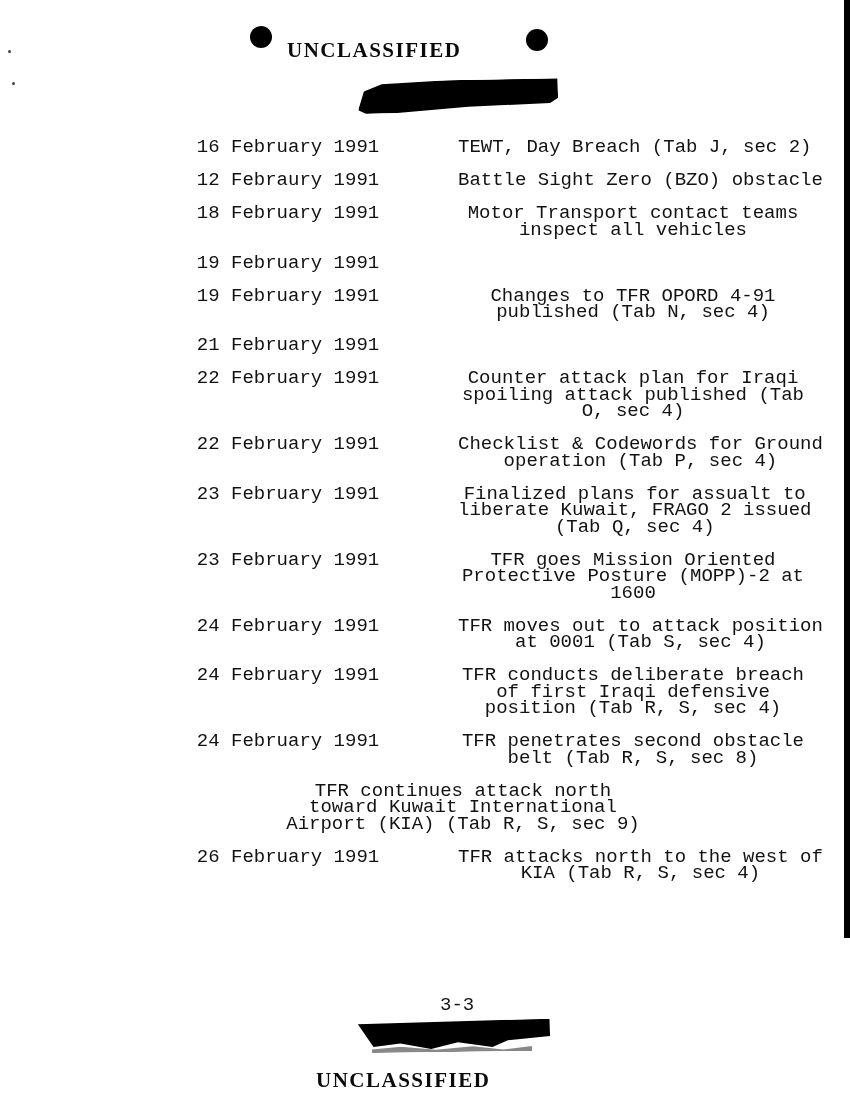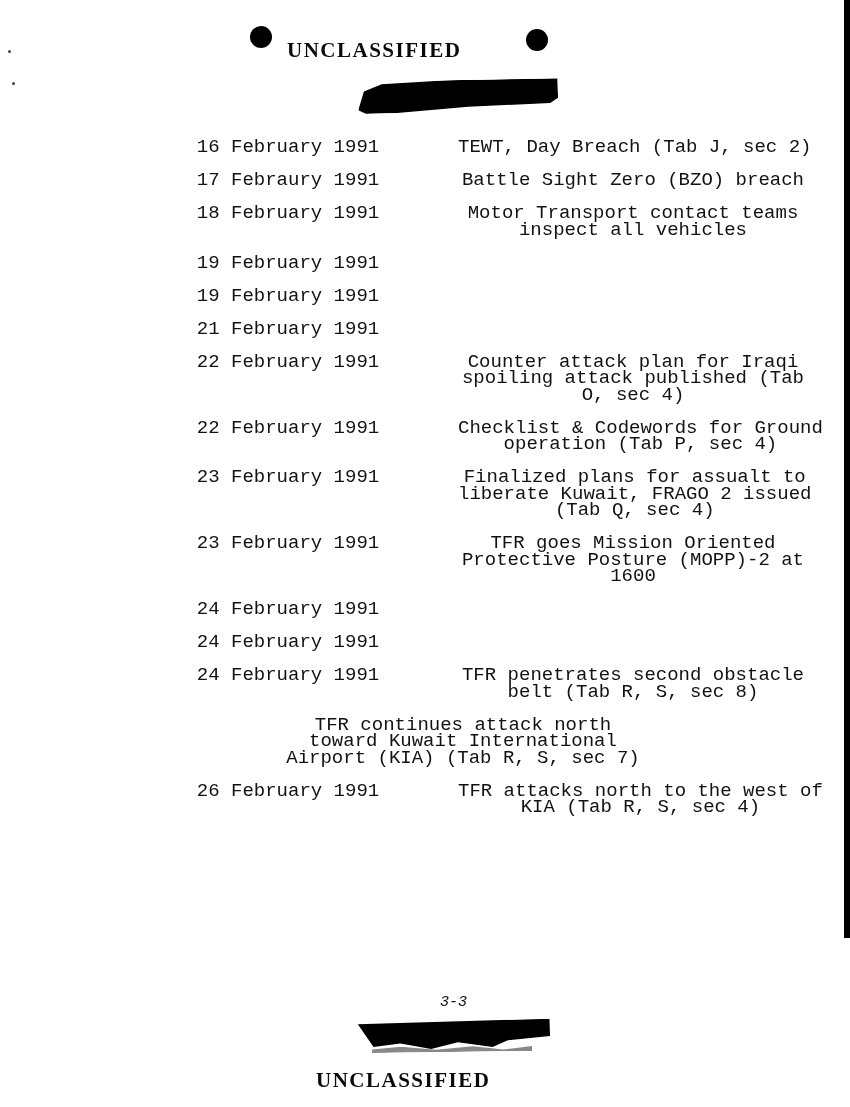--- a/index.html
+++ b/index.html
@@ -94,22 +94,21 @@
     white-space:pre;
   }
   .desc{
     flex:1;
     white-space:pre;
   }
   
   .page-number{
     position:absolute;
     left:440px;top:994px;
-    font-size:15px;
-    font-style:italic;
+    font-size:19px;
   }
   .classification-bottom{
     position:absolute;
     left:316px;top:1068px;
     font-family:"Liberation Serif","DejaVu Serif",serif;
     font-weight:bold;
     font-size:21px;
     letter-spacing:1.5px;
     color:#0a0a0a;
   }
@@ -128,36 +127,38 @@
 
   <div class="redaction top-bar"></div>
 
   <div class="timeline" id="timeline">
     <div class="row">
       <div class="date">16 February 1991</div>
       <div class="desc">TEWT, Day Breach (Tab J, sec 2)</div>
     </div>
 
     <div class="row">
-      <div class="date">17 Febraury 1991</div>
-      <div class="desc">Battle Sight Zero (BZO) breach</div>
+      <div class="date">12 Febraury 1991</div>
+      <div class="desc">Battle Sight Zero (BZO) obstacle</div>
     </div>
 
     <div class="row">
       <div class="date">18 February 1991</div>
       <div class="desc">Motor Transport contact teams
 inspect all vehicles</div>
     </div>
 
     <div class="row">
       <div class="date">19 February 1991</div>
     </div>
 
     <div class="row">
       <div class="date">19 February 1991</div>
+      <div class="desc">Changes to TFR OPORD 4-91
+published (Tab N, sec 4)</div>
     </div>
 
     <div class="row">
       <div class="date">21 February 1991</div>
     </div>
 
     <div class="row">
       <div class="date">22 February 1991</div>
       <div class="desc">Counter attack plan for Iraqi
 spoiling attack published (Tab
@@ -179,36 +180,41 @@
 
     <div class="row">
       <div class="date">23 February 1991</div>
       <div class="desc">TFR goes Mission Oriented
 Protective Posture (MOPP)-2 at
 1600</div>
     </div>
 
     <div class="row">
       <div class="date">24 February 1991</div>
+      <div class="desc">TFR moves out to attack position
+at 0001 (Tab S, sec 4)</div>
     </div>
 
     <div class="row">
       <div class="date">24 February 1991</div>
+      <div class="desc">TFR conducts deliberate breach
+of first Iraqi defensive
+position (Tab R, S, sec 4)</div>
     </div>
 
     <div class="row">
       <div class="date">24 February 1991</div>
       <div class="desc">TFR penetrates second obstacle
 belt (Tab R, S, sec 8)</div>
     </div>
 
     <div class="row">
       <div class="desc">TFR continues attack north
 toward Kuwait International
-Airport (KIA) (Tab R, S, sec 7)</div>
+Airport (KIA) (Tab R, S, sec 9)</div>
     </div>
 
     <div class="row">
       <div class="date">26 February 1991</div>
       <div class="desc">TFR attacks north to the west of
 KIA (Tab R, S, sec 4)</div>
     </div>
   </div>
 
   <div class="page-number">3-3</div>

